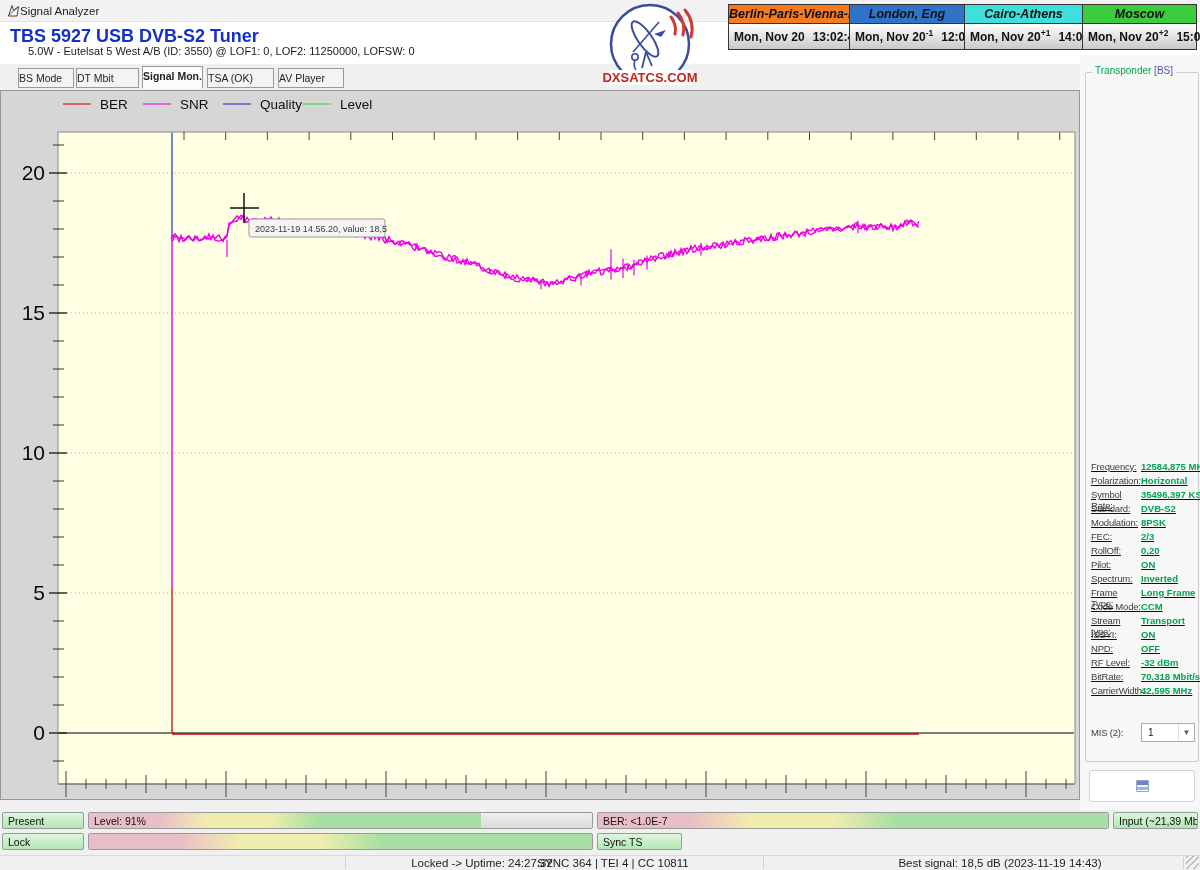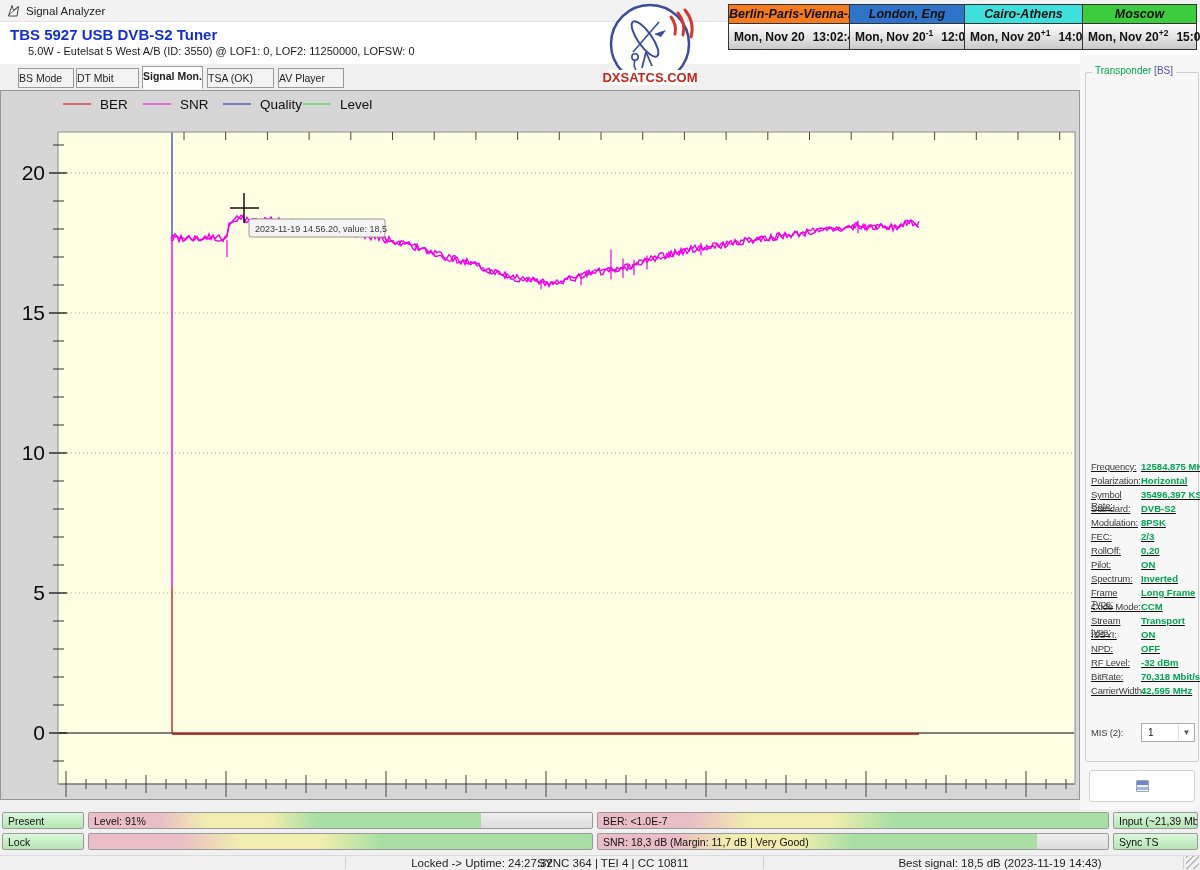--- a/index.html
+++ b/index.html
@@ -1,26 +1,26 @@
 <!DOCTYPE html>
 <html><head>
 <meta charset="utf-8">
 <style>
   * { box-sizing: border-box; margin:0; padding:0; }
   html,body { width:1200px; height:870px; overflow:hidden; }
   body { position:relative; background:#f0f0f0; font-family:"Liberation Sans", sans-serif; color:#111; }
 
   
   .titlebar { position:absolute; left:0; top:0; width:1200px; height:22px; background:#f2f2f2;
-              border-bottom:1px solid #e3e3e3; display:flex; align-items:center; gap:6px; padding-left:7px;
+              border-bottom:1px solid #e3e3e3; display:flex; align-items:center; gap:0; padding-left:7px;
               font-size:11.5px; color:#222; }
 
   
   .header { position:absolute; left:0; top:22px; width:1200px; height:42px; background:#ffffff; }
-  .tuner-title { position:absolute; left:10px; top:4px; font-size:15px; font-weight:bold; color:#1430cc; }
+  .tuner-title { position:absolute; left:10px; top:4px; font-size:18px; font-weight:bold; color:#1430cc; }
   .tuner-sub   { position:absolute; left:28px; top:23px; font-size:11px; color:#1a1a1a; }
 
   
   .clocks { position:absolute; left:728px; top:4px; width:469px; display:flex; border:1px solid #333; background:#fff; }
   .clock-col { border-left:1px solid #333; flex:none; }
   .clock-col:first-child { border-left:none; }
   .clock-city { height:19px; font-size:12.5px; font-weight:bold; font-style:italic; text-align:center;
                 line-height:19px; color:#101010; border-bottom:1px solid #333; white-space:nowrap; overflow:hidden; }
   .clock-date { height:25px; display:flex; align-items:center; padding:8px 5px; font-size:12px; font-weight:bold;
                 background:linear-gradient(#ffffff,#c9c9c9); white-space:nowrap; }
@@ -419,24 +419,20 @@
       <div class="fill" style="width: 100%;"></div>
       <div class="lbl">BER: &lt;1.0E-7</div>
     </div>
     <div class="gbox rbox">Input (~21,39 Mbps)</div>
   </div>
   <div class="brow">
     <div class="gbox ind">Lock</div>
     <div class="pbar b1">
       <div class="fill" style="width: 100%;"></div>
     </div>
-    <div class="pbar b2">
-      <div class="fill" style="width: 86%;"></div>
-      <div class="lbl">SNR: 18,3 dB (Margin: 11,7 dB | Very Good)</div>
-    </div>
     <div class="gbox rbox">Sync TS</div>
   </div>
 </div>
 
 <div class="statusbar">
   <span class="sb-txt" style="left:482px">Locked -&gt; Uptime: 24:27:32</span>
   <span class="sb-txt" style="left:613px">SYNC 364 | TEI 4 | CC 10811</span>
   <span class="sb-txt" style="left:1000px">Best signal: 18,5 dB (2023-11-19 14:43)</span>
   <div class="sb-div" style="left:345px"></div>
   <div class="sb-div" style="left:763px"></div>

